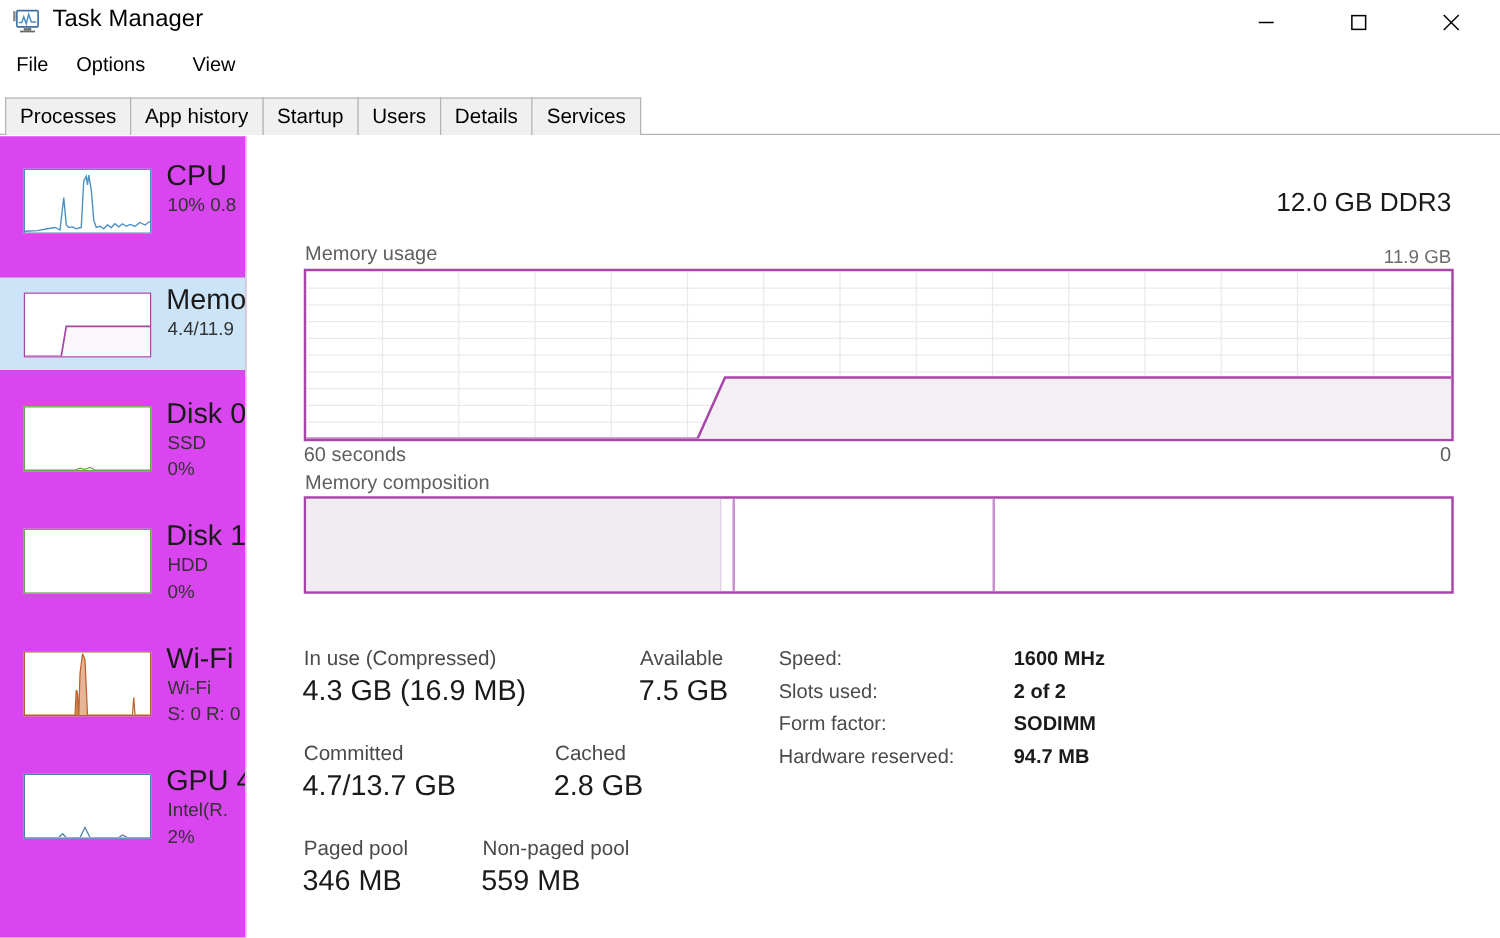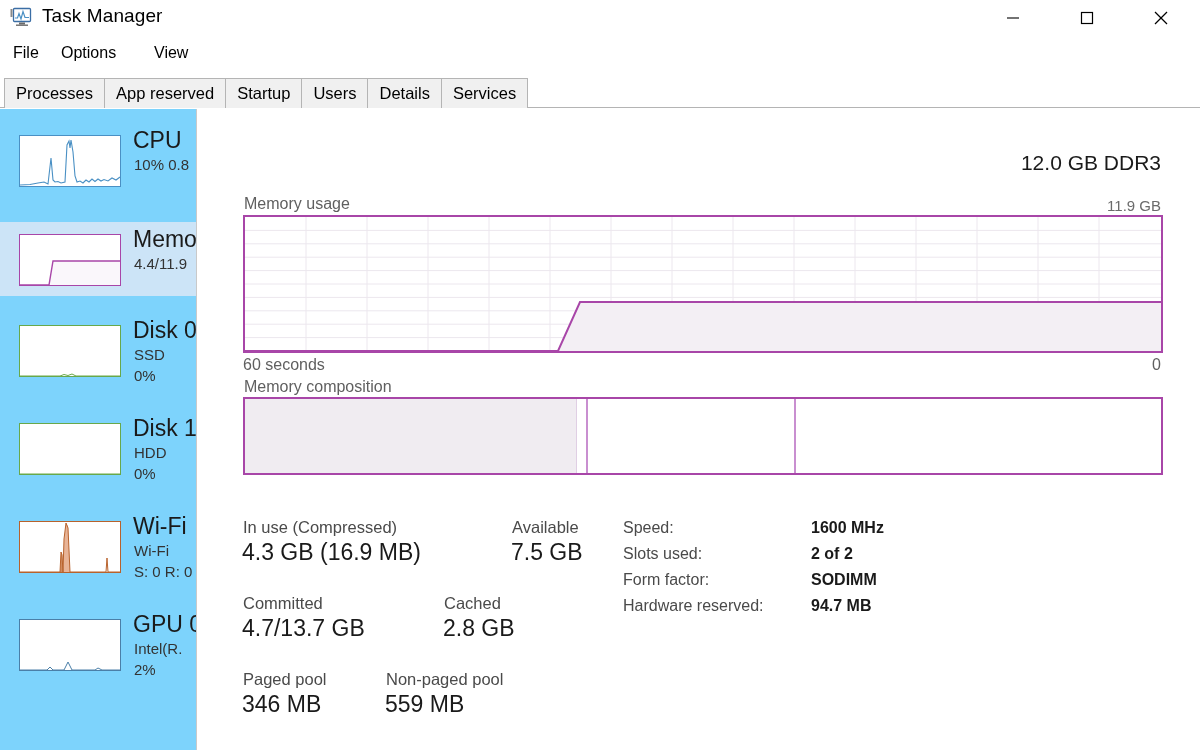--- a/index.html
+++ b/index.html
@@ -69,21 +69,21 @@
     z-index: 3;
     padding: 0 13px;
   }
   .tab.active::after {
     content: ""; position: absolute; left: 0; right: 0; bottom: -1px; height: 2px; background: #ffffff;
   }
 
   
   #sidebar {
     position: absolute; left: 0; top: 109px; width: 197px; height: 641px;
-    background: #7dd3fc;
+    background: #d946ef;
     border-right: 1px solid #c9c9c9;
     overflow: hidden;
   }
   .side-item {
     position: absolute; left: 0; width: 201px; height: 74px;
     cursor: default;
   }
   .side-item.selected { background: #cce4f7; }
   .thumb {
     position: absolute; left: 19px; top: 12px; width: 102px; height: 52px;
@@ -196,21 +196,21 @@
 
 <div id="menubar">
   <span class="menu-item" id="menu-file">File</span>
   <span class="menu-item" id="menu-options">Options</span>
   <span class="menu-item" id="menu-view">View</span>
 </div>
 
 <div id="tabstrip">
   <div id="tabs-inner">
     <div class="tab">Processes</div>
-    <div class="tab">App reserved</div>
+    <div class="tab">App history</div>
     <div class="tab">Startup</div>
     <div class="tab">Users</div>
     <div class="tab">Details</div>
     <div class="tab">Services</div>
   </div>
 </div>
 
 <div id="sidebar">
 
   <div class="side-item" style="top:14px">
@@ -268,21 +268,21 @@
     <div class="side-sub sub2">Wi-Fi</div>
     <div class="side-sub sub3">S: 0 R: 0</div>
   </div>
 
   <div class="side-item" style="top:498px">
     <div class="thumb" style="border-color:#4a7fa8">
       <svg viewBox="0 0 100 50" preserveAspectRatio="none">
         <polyline fill="none" stroke="#4a7fa8" stroke-width="1" points="0,50 27,50 30,47 33,50 38,50 44,50 48,42 52,50 58,50 75,50 78,48 82,50 100,50"></polyline>
       </svg>
     </div>
-    <div class="side-title">GPU 0</div>
+    <div class="side-title">GPU 4</div>
     <div class="side-sub sub2">Intel(R.</div>
     <div class="side-sub sub3">2%</div>
   </div>
 </div>
 
 <div id="main">
 
   <div id="mem-spec">12.0 GB DDR3</div>
 
   <div class="graph-label" id="usage-label">Memory usage</div>

